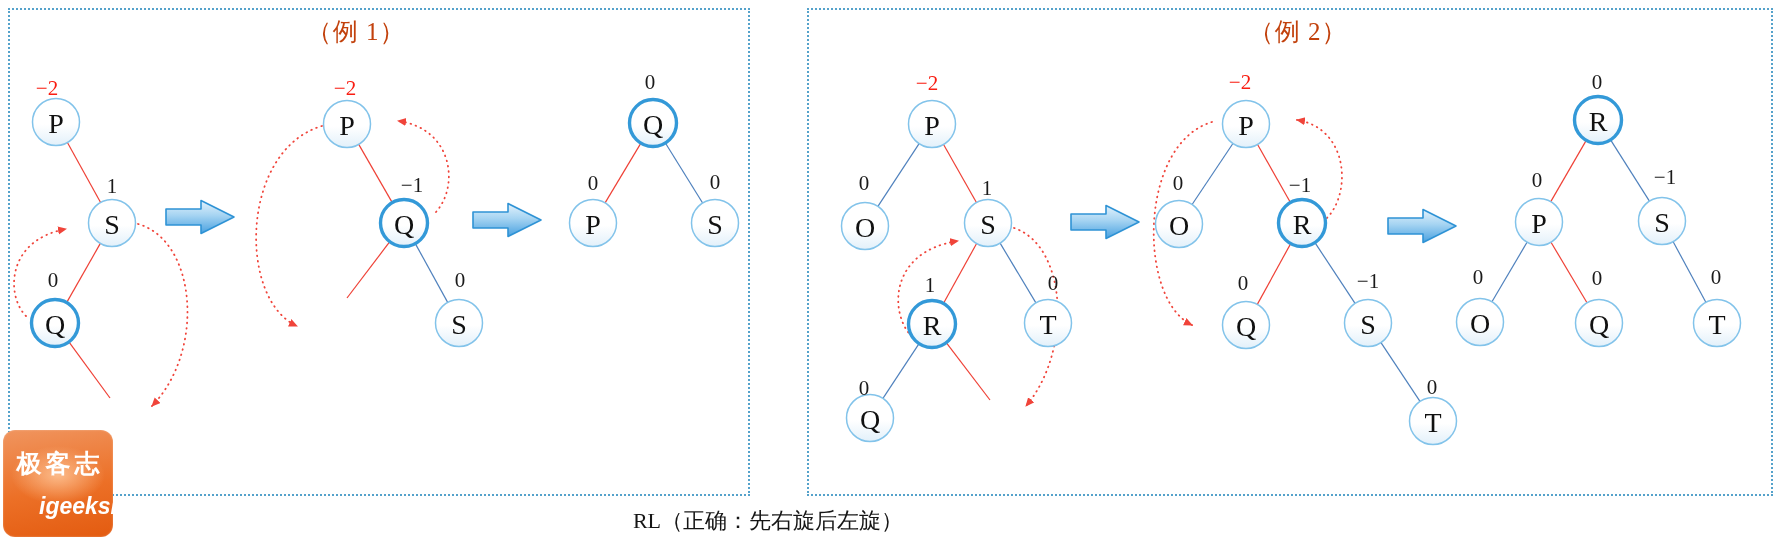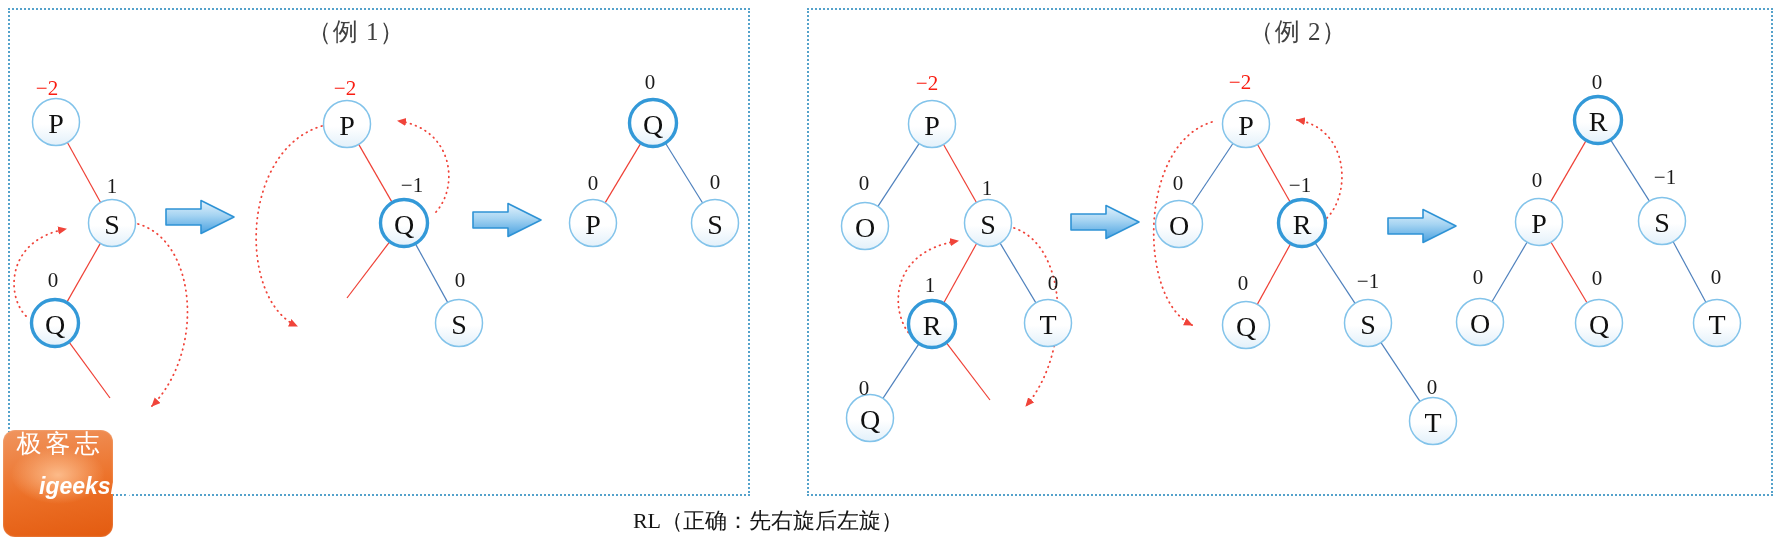--- a/index.html
+++ b/index.html
@@ -1,38 +1,38 @@
 <!DOCTYPE html>
 <html><head>
 <meta charset="utf-8">
 <style>
   html,body{margin:0;padding:0;background:#ffffff;}
   .canvas{position:relative;width:1778px;height:543px;background:#ffffff;overflow:hidden;
           font-family:"Liberation Serif","DejaVu Serif",serif;}
   .panel{position:absolute;top:8px;height:488px;border:2px dotted #55a2cb;box-sizing:border-box;z-index:0;background:transparent;}
   #panel-0{left:8px;width:742px;}
   #panel-1{left:807px;width:966px;}
-  .panel-title{position:absolute;top:5px;transform:translateX(-50%);font-size:25px;color:#404040;
+  .panel-title{position:absolute;top:5px;transform:translateX(-50%);font-size:25px;color:#c2410c;
                letter-spacing:1px;white-space:nowrap;}
   #panel-0 .panel-title{left:346px;}
   #panel-1 .panel-title{left:489px;}
   #diagram{position:absolute;left:0;top:0;z-index:1;}
   .nlabel{font-family:"Liberation Serif","DejaVu Serif",serif;font-size:28px;fill:#111;
           text-anchor:middle;dominant-baseline:central;}
   .blabel{font-family:"Liberation Serif","DejaVu Serif",serif;font-size:21px;
           text-anchor:middle;dominant-baseline:central;}
   .caption{position:absolute;left:548px;top:506px;width:440px;text-align:center;
            font-size:22px;color:#151515;z-index:2;}
   .logo{position:absolute;left:3px;top:430px;width:110px;height:107px;border-radius:12px;
         background:linear-gradient(170deg,#f0955f 0%,#ec7027 55%,#e35b10 100%);z-index:5;
         box-shadow:inset 0 0 2px rgba(255,255,255,0.4);}
   .logo::before{content:"";position:absolute;left:8px;top:16px;width:94px;height:58px;border-radius:50%;
         background:radial-gradient(closest-side,rgba(255,198,152,0.85),rgba(255,198,152,0));}
-  .logo-cn{position:relative;text-align:center;font-size:25px;line-height:28px;color:#ffffff;
-        letter-spacing:4px;text-indent:4px;font-weight:normal;
+  .logo-cn{position:relative;text-align:center;margin-top:20px;font-size:25px;line-height:28px;color:#ffffff;
+        letter-spacing:4px;text-indent:4px;font-weight:bold;
         font-family:"Liberation Serif","DejaVu Serif",serif;}
   .logo-en{position:relative;text-align:center;margin-top:15px;font-size:23px;color:#ffffff;
         font-style:italic;font-weight:bold;font-family:"Liberation Sans","DejaVu Sans",sans-serif;padding-left:36px;}
 </style>
 </head>
 <body>
 
 <div class="canvas">
 
   <div class="panel" id="panel-0" style="border-color: rgb(85, 162, 203);">

